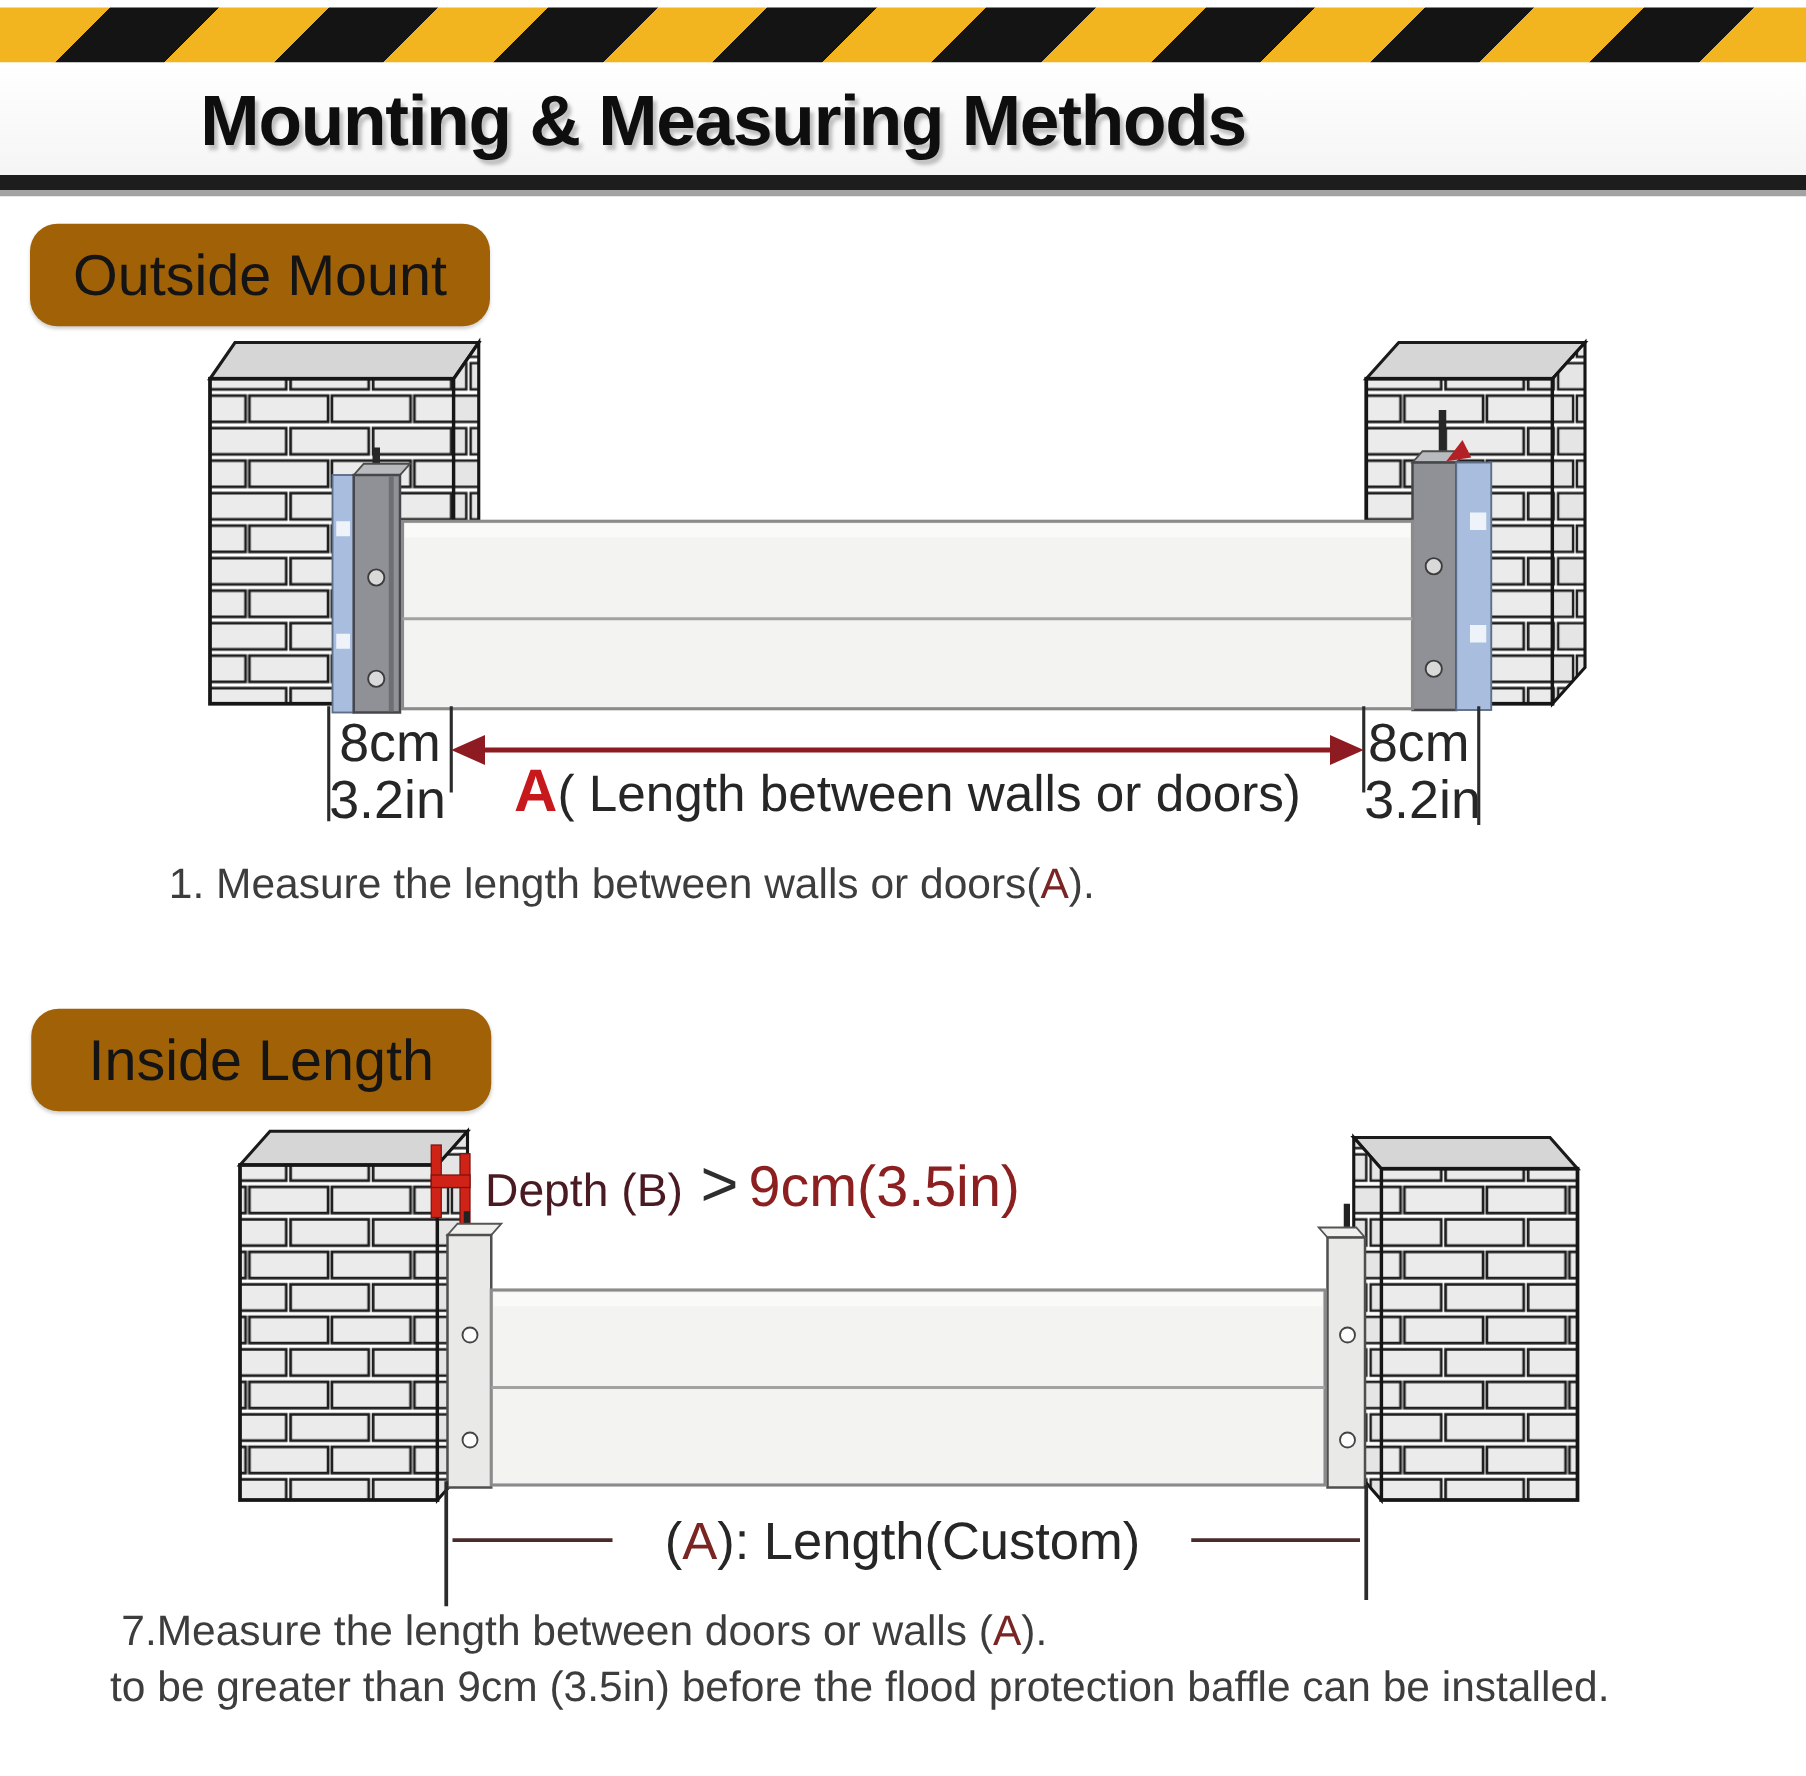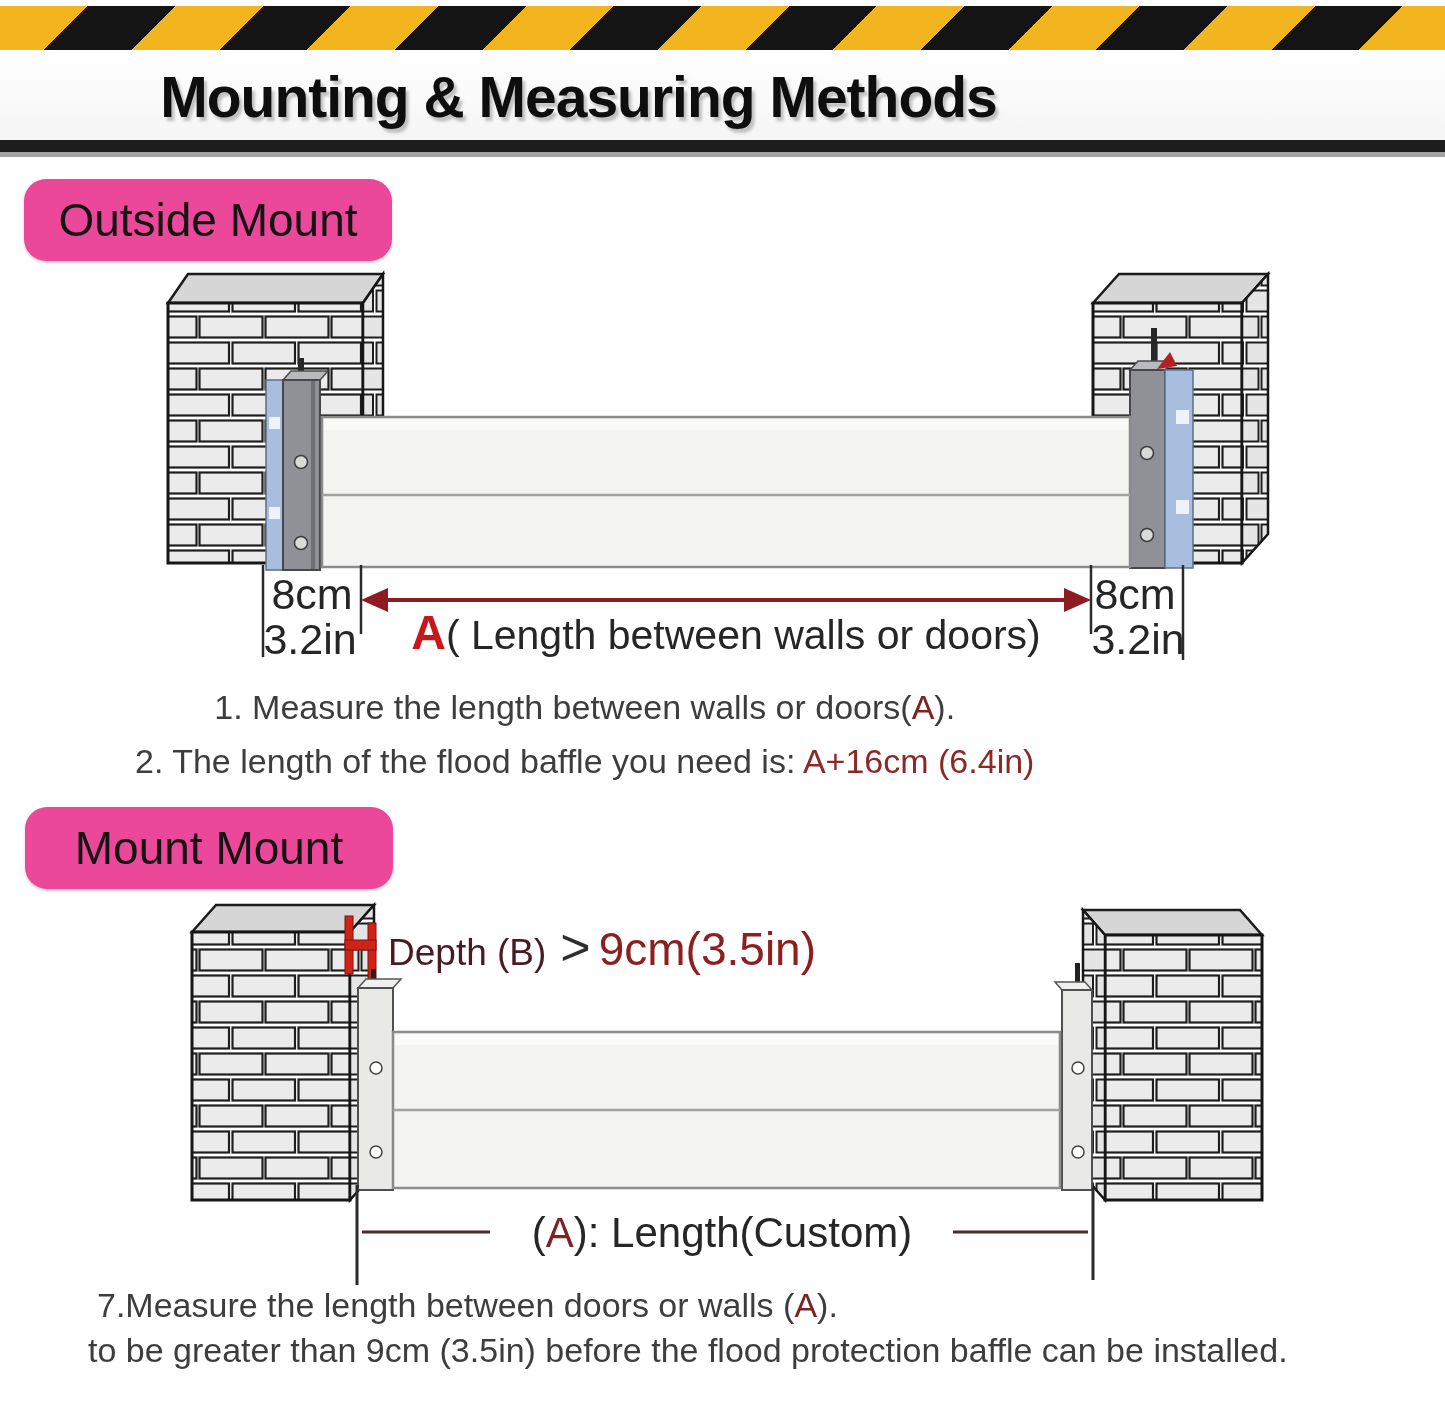--- a/index.html
+++ b/index.html
@@ -12,21 +12,21 @@
   .title-band{position:absolute;left:0;top:50px;width:1445px;height:90px;
     background:linear-gradient(#ffffff,#f5f5f5);}
   .page-title{position:absolute;left:0;top:54px;width:1157px;height:86px;margin:0;
     display:flex;align-items:center;justify-content:center;
     font-size:57px;font-weight:700;letter-spacing:-1px;color:#0e0e0e;
     text-shadow:3px 4px 3px #bfbfbf;}
   .title-divider{position:absolute;left:0;top:140px;width:1445px;height:12px;background:#1d1d1d;}
   .title-divider-shadow{position:absolute;left:0;top:152px;width:1445px;height:5px;background:#a3a3a3;}
 
   
-  .badge{position:absolute;width:368px;height:82px;background:#ec4899;border-radius:22px;
+  .badge{position:absolute;width:368px;height:82px;background:#a16207;border-radius:22px;
     display:flex;align-items:center;justify-content:center;
     font-size:46px;color:#141414;box-shadow:0 2px 3px rgba(0,0,0,.18);}
   .badge-outside{left:24px;top:179px;}
   .badge-inside{left:25px;top:807px;}
 
   
   .diag{position:absolute;left:0;display:block;}
   .diag1{top:262px;}
   .diag2{top:895px;}
 
@@ -148,25 +148,24 @@
     </g>
     <text class="dim" x="312" y="347" text-anchor="middle">8cm</text>
     <text class="dim" x="310" y="392" text-anchor="middle">3.2in</text>
     <text class="dim" x="1135" y="347" text-anchor="middle">8cm</text>
     <text class="dim" x="1138" y="392" text-anchor="middle">3.2in</text>
     <text x="726" y="387" text-anchor="middle"><tspan class="redA">A</tspan><tspan class="spanTxt">( Length between walls or doors)</tspan></text>
   </svg>
 
   <div class="steps steps-outside">
     <div class="step-line"><span>1. Measure the length between walls or doors(</span><span class="acc-a">A</span><span>).</span></div>
-    <div class="step-line"><span>2. The length of the flood baffle you need is: </span><span class="acc-maroon">A+16cm (6.4in)</span></div>
   </div>
 
   <div class="badge badge-inside">
-    <span>Mount Mount</span>
+    <span>Inside Length</span>
   </div>
 
   <svg class="diag diag2" width="1445" height="400" viewBox="0 0 1445 400" xmlns="http://www.w3.org/2000/svg">
     <defs>
       <pattern id="brickB" patternUnits="userSpaceOnUse" width="66" height="52">
         <rect width="66" height="52" fill="#ffffff"></rect>
         <g fill="#ebebeb" stroke="#1e1e1e" stroke-width="2.2">
           <rect x="1.5" y="2.5" width="63" height="21"></rect>
           <rect x="-32" y="28.5" width="63" height="21"></rect>
           <rect x="34.5" y="28.5" width="63" height="21"></rect>

